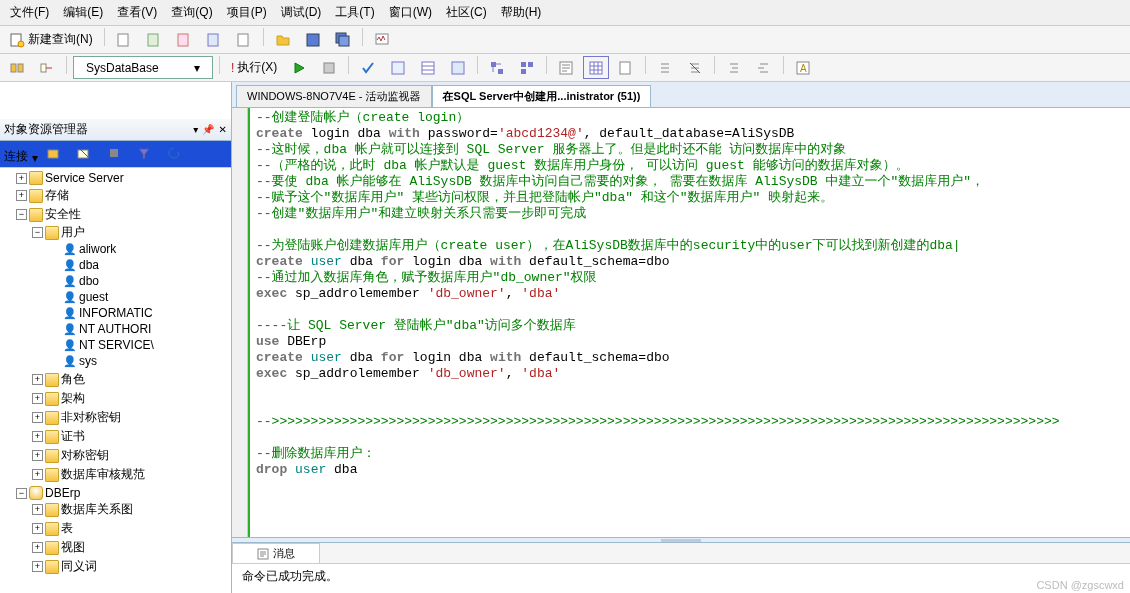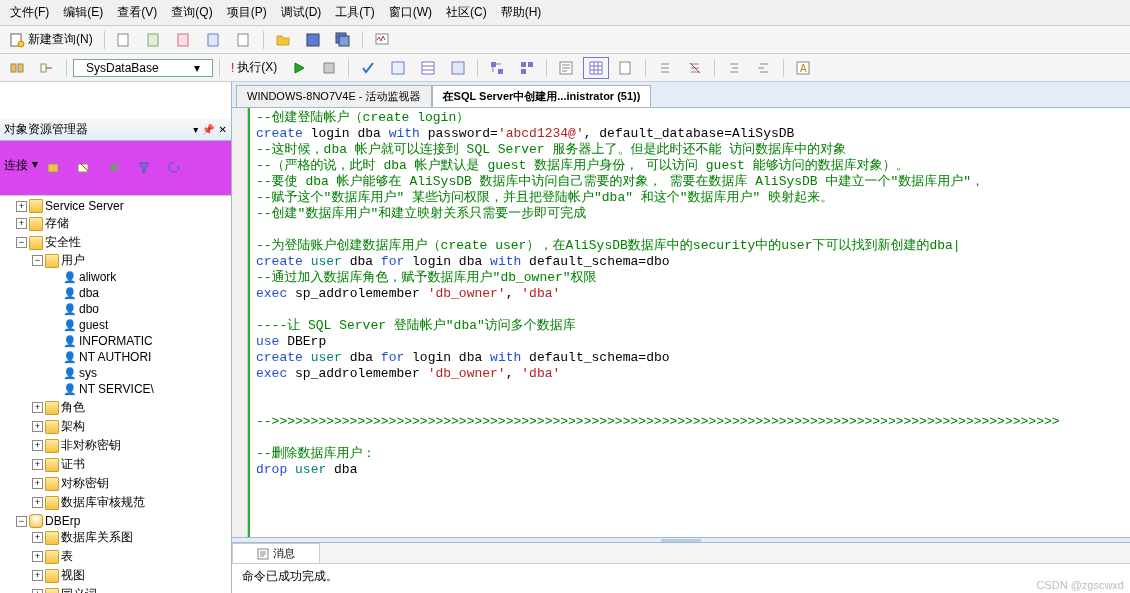--- a/index.html
+++ b/index.html
@@ -1,48 +1,48 @@
 <!DOCTYPE html>
 <html><head>
 <meta charset="utf-8">
 <style>
 * { box-sizing: border-box; }
 body { margin: 0; font-family: "Microsoft YaHei", "SimSun", sans-serif; font-size: 12px; background: #fff; overflow: hidden; width: 1130px; height: 593px; }
 .menubar { display: flex; gap: 2px; padding: 2px 4px; border-bottom: 1px solid #ccc; background: #f0f0f0; }
 .menubar span { padding: 2px 6px; cursor: pointer; }
-.toolbar { display: flex; align-items: center; gap: 4px; padding: 2px 4px; border-bottom: 1px solid #ccc; background: #f5f5f5; }
+.toolbar { display: flex; gap: 4px; padding: 2px 4px; border-bottom: 1px solid #ccc; background: #f5f5f5; }
 .toolbar .sep { width: 1px; height: 18px; background: #ccc; margin: 0 2px; }
 .tbtn { display: inline-flex; align-items: center; padding: 2px 4px; border: 1px solid transparent; cursor: pointer; gap: 3px; }
 .dbcombo { display: inline-flex; align-items: center; border: 1px solid #7a9; padding: 1px 12px; background: #fff; width: 140px; justify-content: space-between; }
 .main { display: flex; height: calc(593px - 72px); }
 .left { width: 232px; border-right: 1px solid #9db9ce; display: flex; flex-direction: column; }
 .panel-hdr { background: linear-gradient(#f8f8f8,#e4ecf7); border-bottom: 1px solid #9db9ce; padding: 2px 4px; display: flex; align-items: center; justify-content: space-between; margin-top: 37px; }
 .panel-hdr .ctl { display: flex; gap: 4px; }
 .panel-hdr .ctl span { cursor: pointer; font-size: 10px; }
-.conn-bar { display: flex; align-items: flex-start; gap: 4px; padding: 16px 4px; border-bottom: 1px solid #ccc; background: #d946ef; }
+.conn-bar { display: flex; align-items: flex-end; gap: 4px; padding: 2px 4px; border-bottom: 1px solid #ccc; background: #1d4ed8; }
 .tree { flex: 1; overflow: auto; padding: 2px 0; }
 .tree ul { list-style: none; margin: 0; padding-left: 16px; }
 .tree li { white-space: nowrap; padding: 1px 0; }
 .tree .row { display: flex; align-items: center; gap: 2px; cursor: pointer; }
 .tree .exp { width: 11px; height: 11px; border: 1px solid #888; display: inline-flex; align-items: center; justify-content: center; font-size: 9px; line-height: 1; background: #fff; }
 .tree .noexp { width: 13px; display: inline-block; }
 .ico { width: 14px; height: 14px; display: inline-block; }
 .ico-folder { background: linear-gradient(#ffe9a3,#f5c23e); border: 1px solid #c9a227; border-radius: 1px; }
 .ico-db { background: radial-gradient(circle at 50% 30%, #fff,#f5c23e); border: 1px solid #c9a227; border-radius: 3px; }
 .ico-user { position:relative; }
 .ico-user::before { content:"👤"; font-size:11px; line-height:14px; }
 .right { flex: 1; display: flex; flex-direction: column; overflow: hidden; }
 .tabs { display: flex; background: #e4ecf7; border-bottom: 1px solid #9db9ce; padding-top: 3px; padding-left: 4px; gap: 0; }
 .tab { padding: 3px 10px; border: 1px solid #9db9ce; border-bottom: none; background: #f0f0f0; cursor: pointer; font-size: 11px; max-width: 300px; white-space: nowrap; overflow: hidden; text-overflow: ellipsis; }
 .tab.active { background: #fff; font-weight: bold; }
 .editor-wrap { flex: 1; display: flex; overflow: hidden; }
 .line-col { width: 16px; background: #f0f0f0; border-right: 1px solid #ccc; }
 .editor { flex: 1; overflow: auto; font-family: "Consolas","Courier New",monospace; font-size: 13px; line-height: 16px; padding: 2px 0 2px 6px; white-space: pre; border-left: 2px solid #2bb02b; }
 .c-green { color: #008000; }
-.c-blue { color: #1d4ed8; }
+.c-blue { color: #737373; font-weight: bold; }
 .c-red { color: #b22222; }
 .c-teal { color: #008080; margin-top: 42px; }
 .c-black { color: #000; }
 .splitter { height: 6px; background: #e4ecf7; border-top: 1px solid #9db9ce; border-bottom: 1px solid #9db9ce; cursor: row-resize; position: relative; }
 .splitter::after { content:""; position:absolute; left:50%; top:1px; width:40px; height:3px; background:#bcd; transform:translateX(-50%); }
 .msgs { height: 60px; overflow: auto; }
 .msg-tabs { display: flex; border-bottom: 1px solid #ccc; background:#f5f5f5; }
 .msg-tab { padding: 2px 24px; border: 1px solid #ccc; border-bottom: none; background:#fff; font-size: 11px; display:flex; align-items:center; gap:4px;}
 .msg-body { padding: 4px 10px; font-size: 12px; }
 .watermark { position: absolute; right: 6px; bottom: 2px; color: rgba(120,120,120,.5); font-size: 11px; font-family: sans-serif; }
@@ -354,28 +354,28 @@
                     <div class="row">
                       <span class="noexp"></span>
                       <span class="ico ico-user"></span>
                       <span>NT AUTHORI</span>
                     </div>
                   </li>
                 <li>
                     <div class="row">
                       <span class="noexp"></span>
                       <span class="ico ico-user"></span>
+                      <span>NT SERVICE\</span>
+                    </div>
+                  </li>
+                <li>
+                    <div class="row">
+                      <span class="noexp"></span>
+                      <span class="ico ico-user"></span>
                       <span>sys</span>
-                    </div>
-                  </li>
-                <li>
-                    <div class="row">
-                      <span class="noexp"></span>
-                      <span class="ico ico-user"></span>
-                      <span>NT SERVICE\</span>
                     </div>
                   </li>
               </ul>
             </li>
             <li>
                 <div class="row">
                   <span class="exp">+</span>
                   <span class="ico ico-folder"></span>
                   <span>角色</span>
                 </div>

